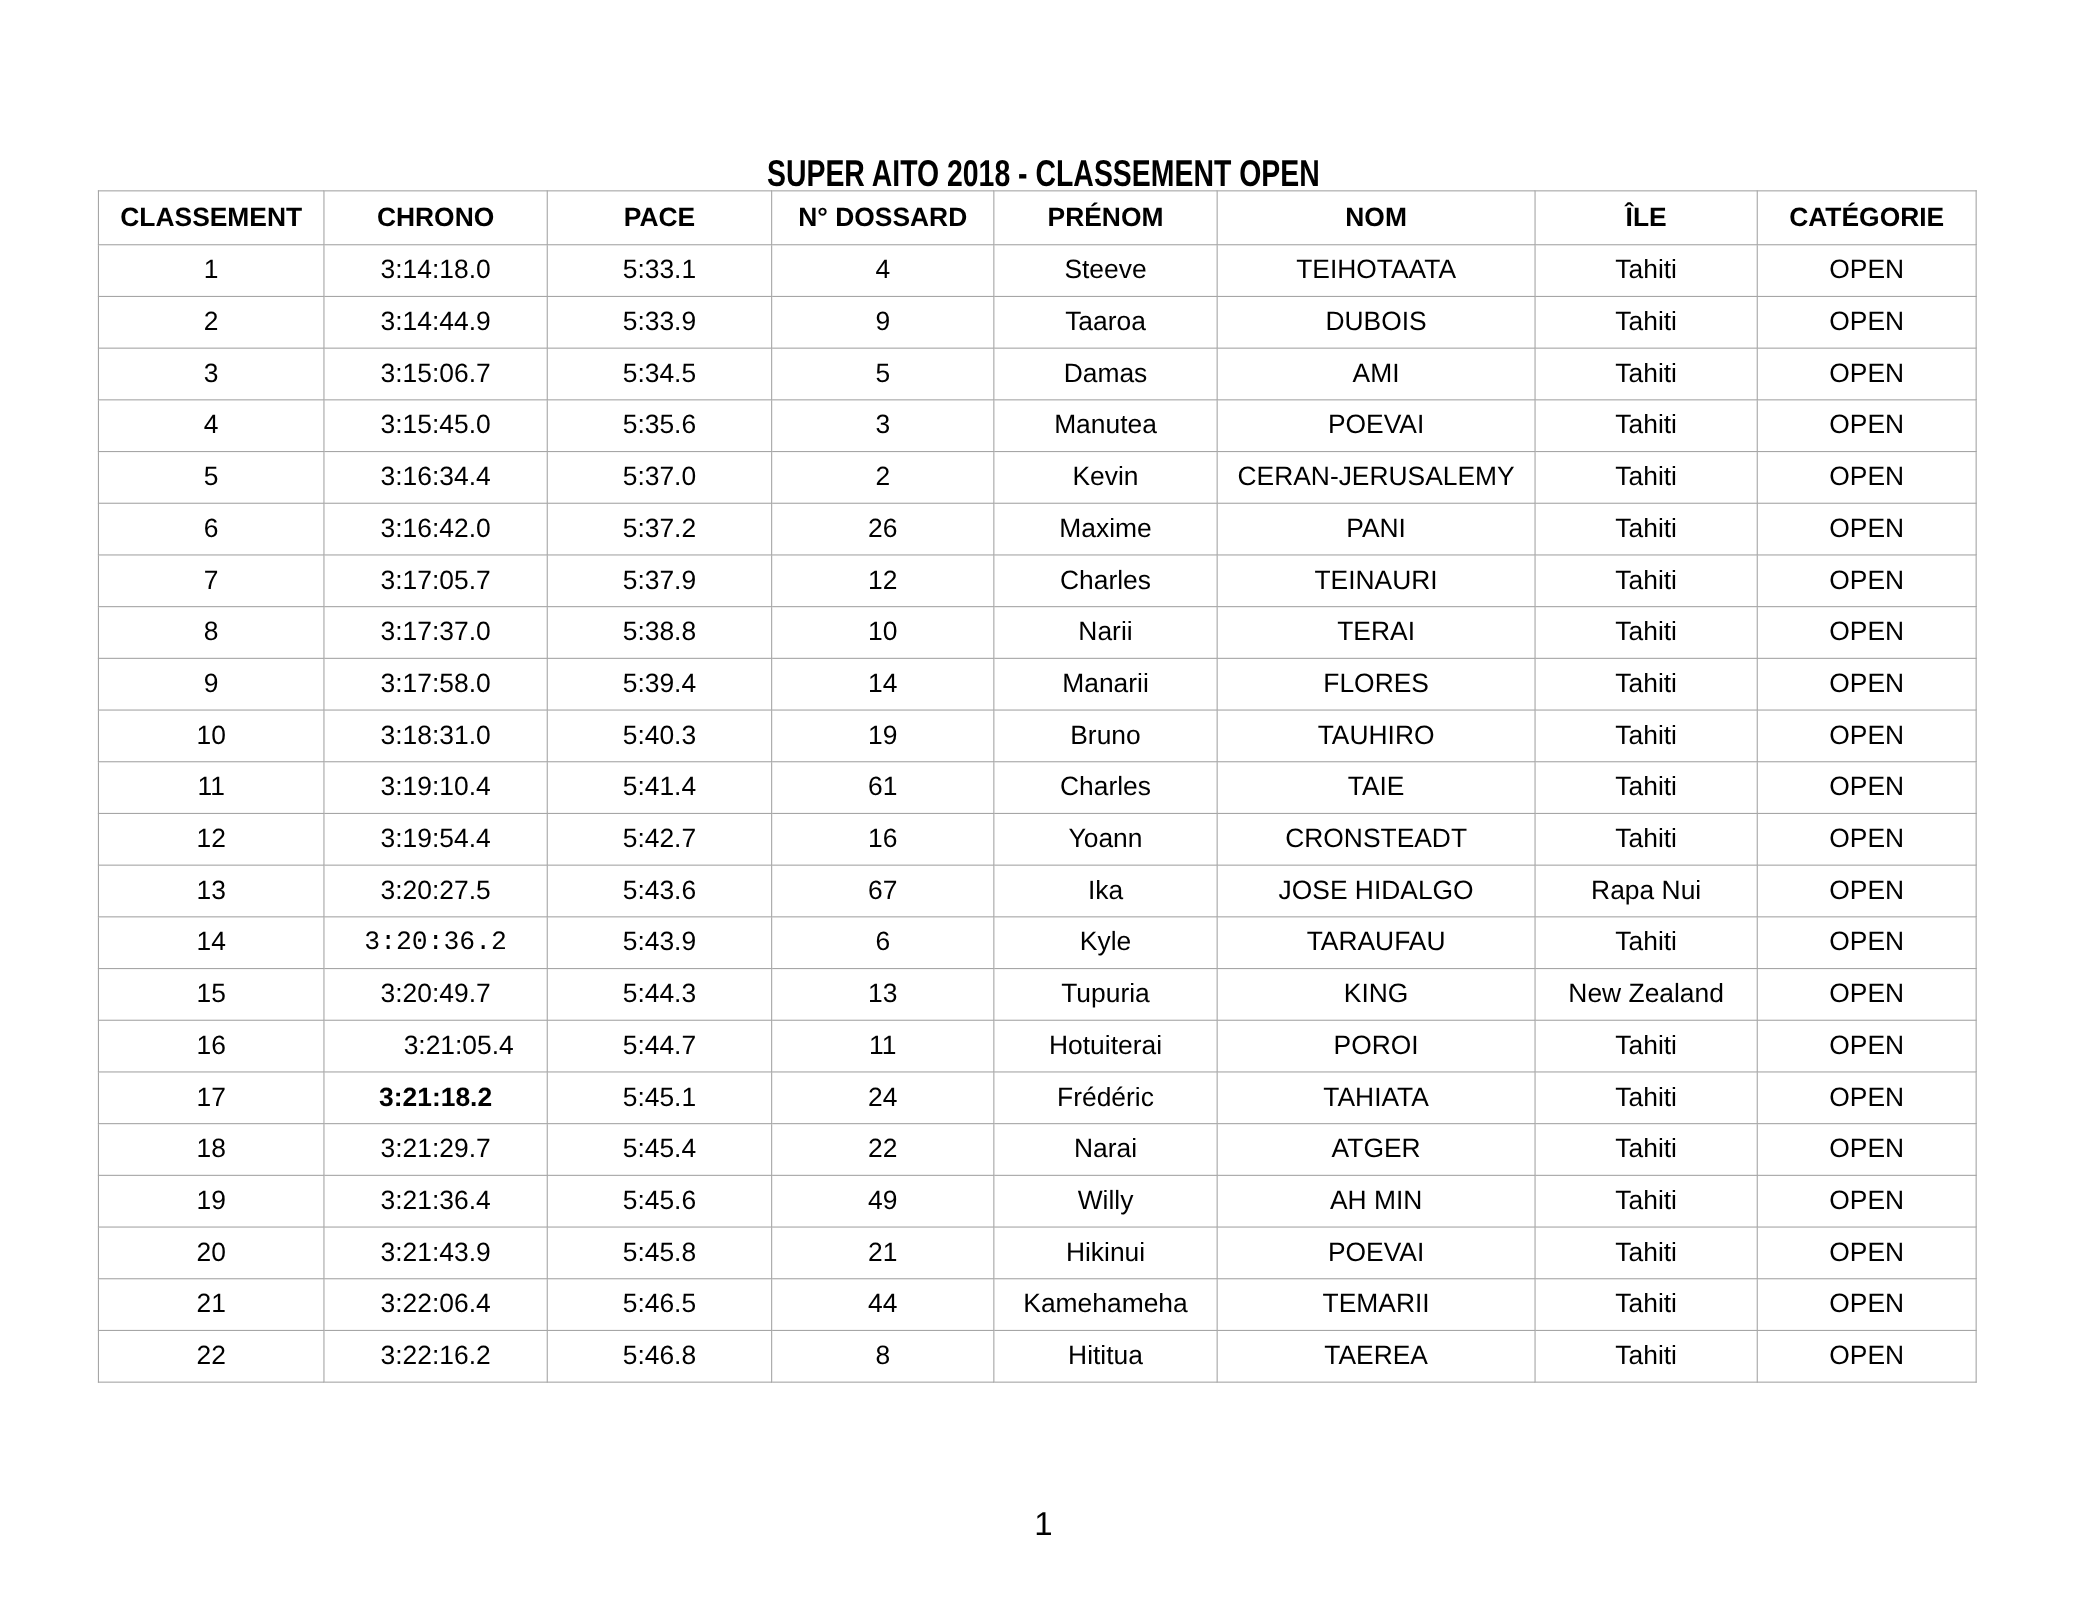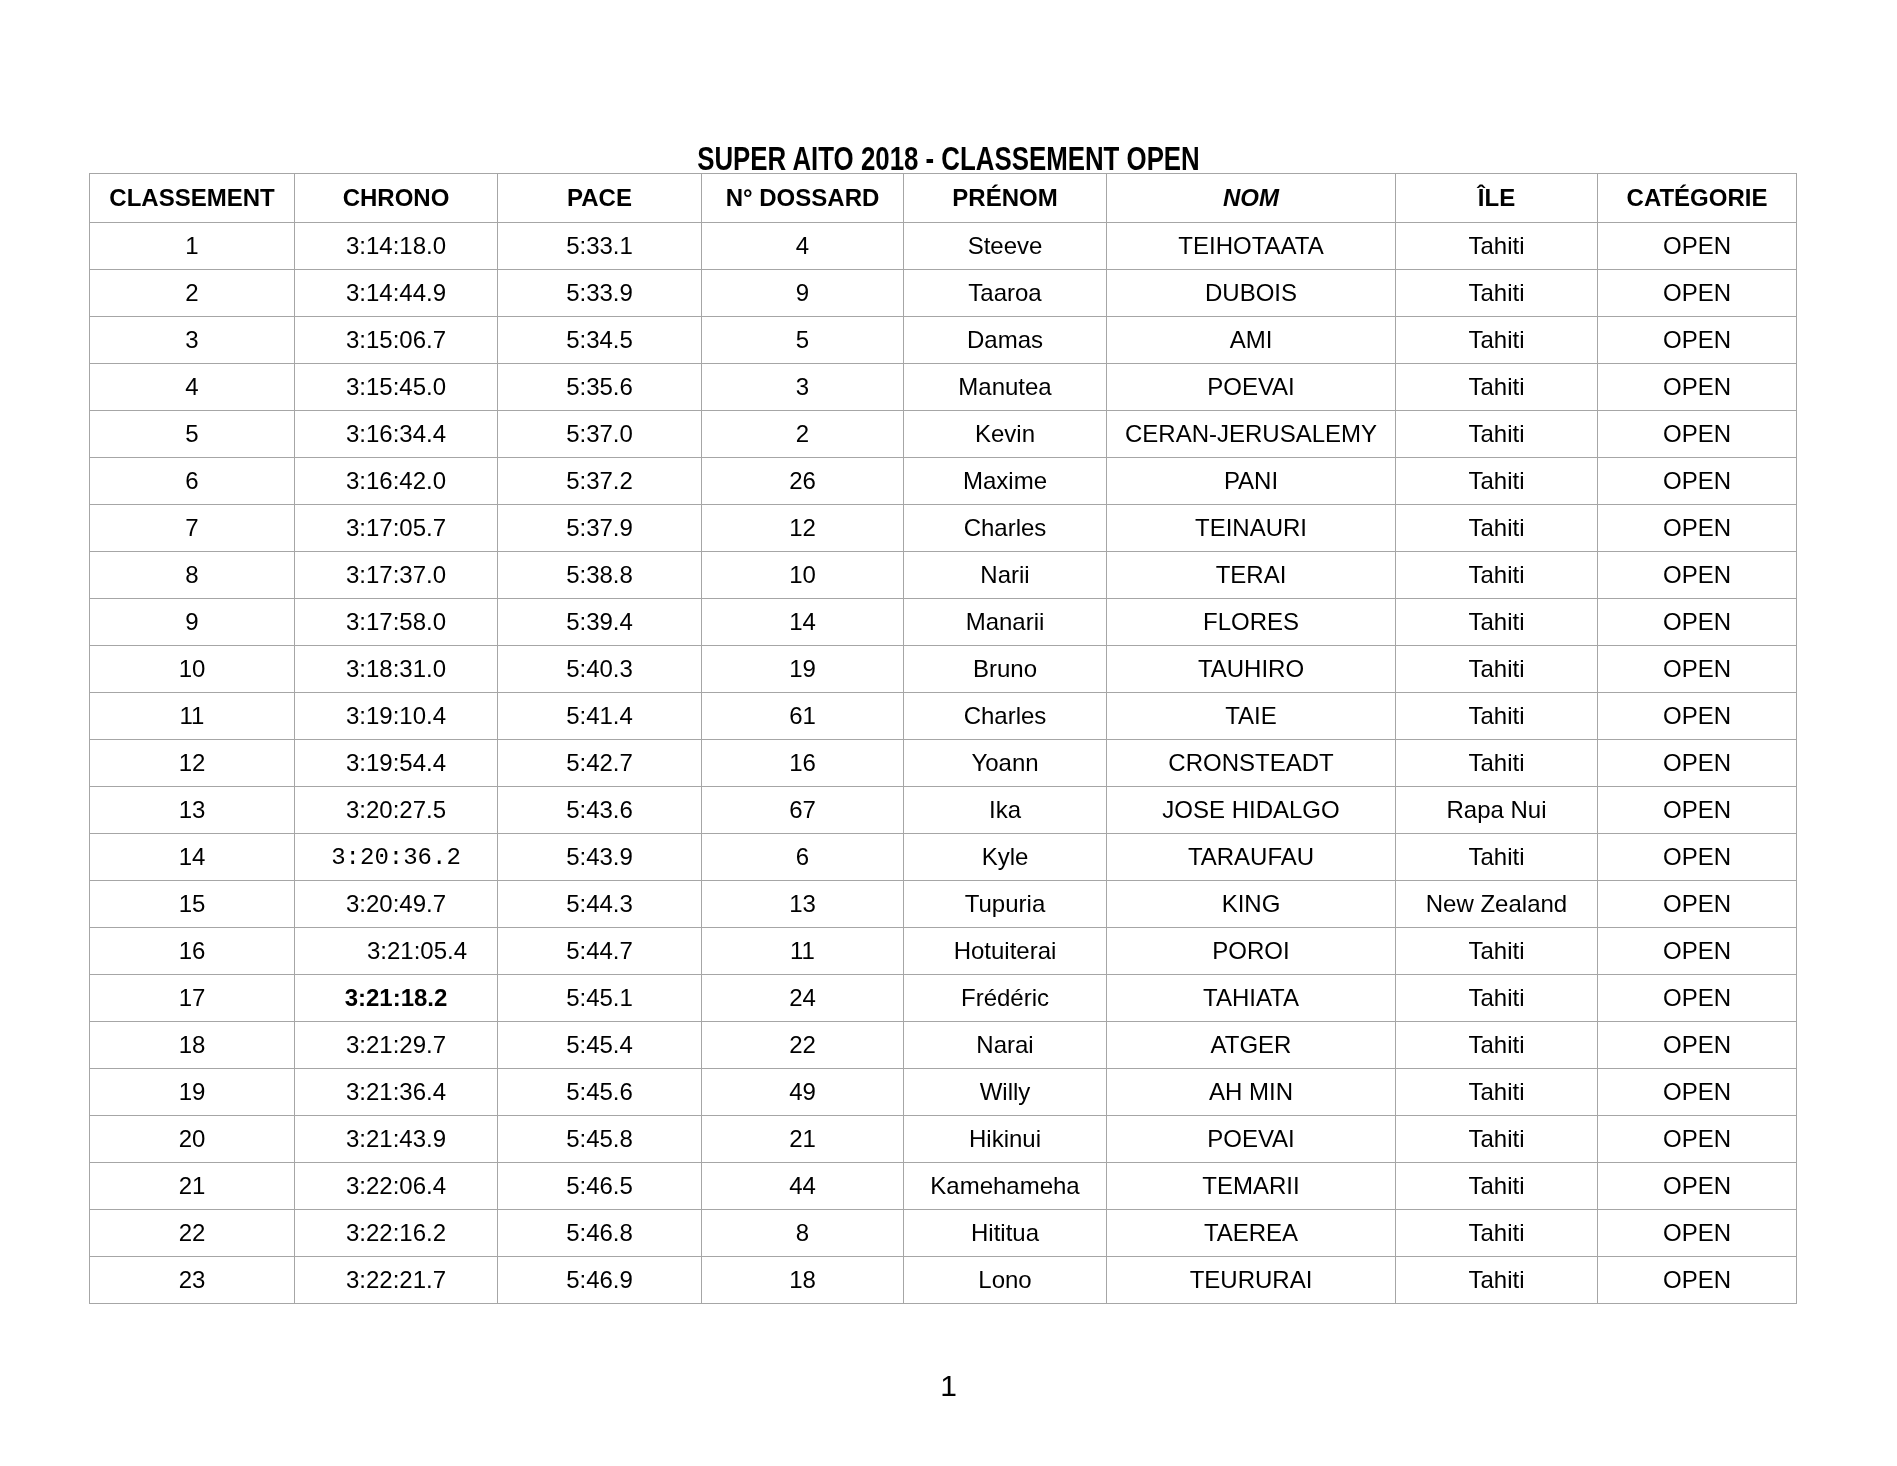--- a/index.html
+++ b/index.html
@@ -81,21 +81,21 @@
       <col style="width: 202px;">
       <col style="width: 199px;">
     </colgroup>
   <thead>
     <tr>
         <th style="border-color: rgb(166, 166, 166);">CLASSEMENT</th>
         <th style="border-color: rgb(166, 166, 166);">CHRONO</th>
         <th style="border-color: rgb(166, 166, 166);">PACE</th>
         <th style="border-color: rgb(166, 166, 166);">N° DOSSARD</th>
         <th style="border-color: rgb(166, 166, 166);">PRÉNOM</th>
-        <th style="border-color: rgb(166, 166, 166); font-style: italic;">NOM</th>
+        <th style="border-color: rgb(166, 166, 166);">NOM</th>
         <th style="border-color: rgb(166, 166, 166);">ÎLE</th>
         <th style="border-color: rgb(166, 166, 166);">CATÉGORIE</th>
       </tr>
   </thead>
   <tbody>
       <tr>
         <td style="border-color: rgb(166, 166, 166);">1</td>
         <td style="border-color: rgb(166, 166, 166);">3:14:18.0</td>
         <td style="border-color: rgb(166, 166, 166);">5:33.1</td>
         <td style="border-color: rgb(166, 166, 166);">4</td>
@@ -307,26 +307,16 @@
       <tr>
         <td style="border-color: rgb(166, 166, 166);">22</td>
         <td style="border-color: rgb(166, 166, 166);">3:22:16.2</td>
         <td style="border-color: rgb(166, 166, 166);">5:46.8</td>
         <td style="border-color: rgb(166, 166, 166);">8</td>
         <td style="border-color: rgb(166, 166, 166);">Hititua</td>
         <td style="border-color: rgb(166, 166, 166);">TAEREA</td>
         <td style="border-color: rgb(166, 166, 166);">Tahiti</td>
         <td style="border-color: rgb(166, 166, 166);">OPEN</td>
       </tr>
-      <tr>
-        <td style="border-color: rgb(166, 166, 166);">23</td>
-        <td style="border-color: rgb(166, 166, 166);">3:22:21.7</td>
-        <td style="border-color: rgb(166, 166, 166);">5:46.9</td>
-        <td style="border-color: rgb(166, 166, 166);">18</td>
-        <td style="border-color: rgb(166, 166, 166);">Lono</td>
-        <td style="border-color: rgb(166, 166, 166);">TEURURAI</td>
-        <td style="border-color: rgb(166, 166, 166);">Tahiti</td>
-        <td style="border-color: rgb(166, 166, 166);">OPEN</td>
-      </tr>
     </tbody>
 </table>
 
 <div class="page-number">1</div>
 
 </body></html>

